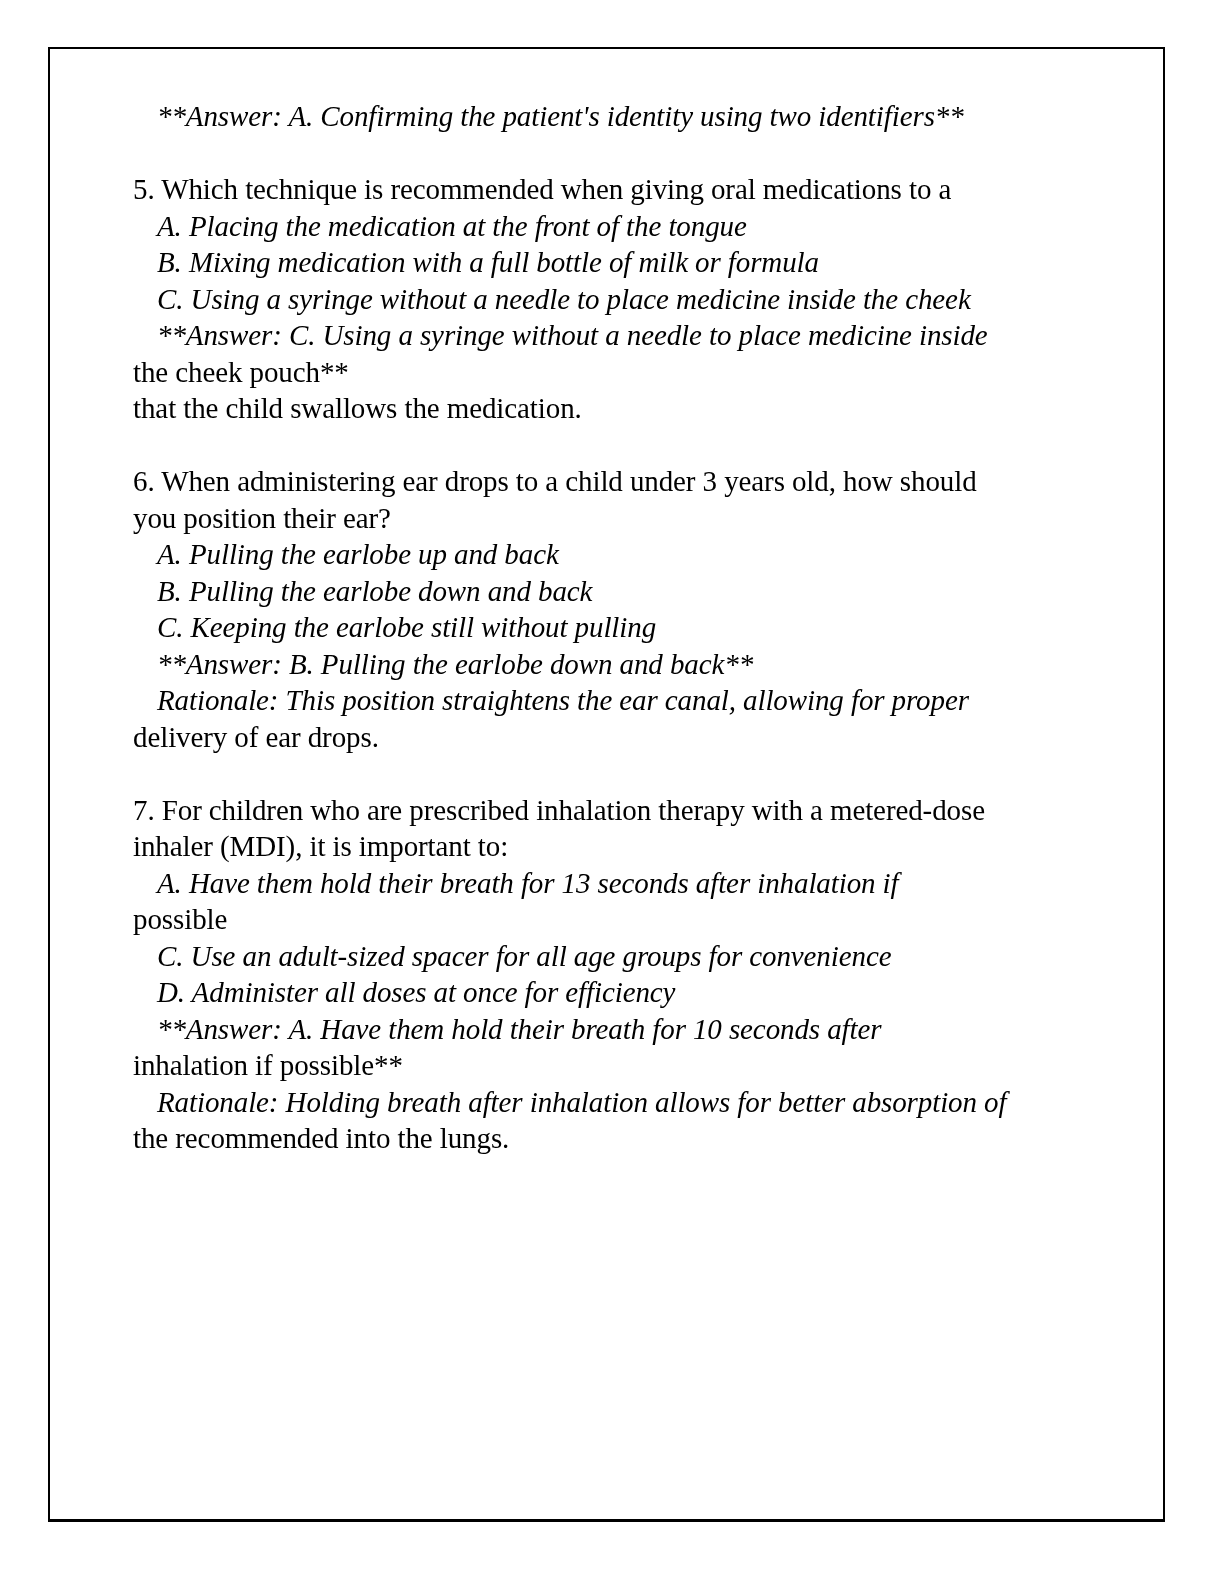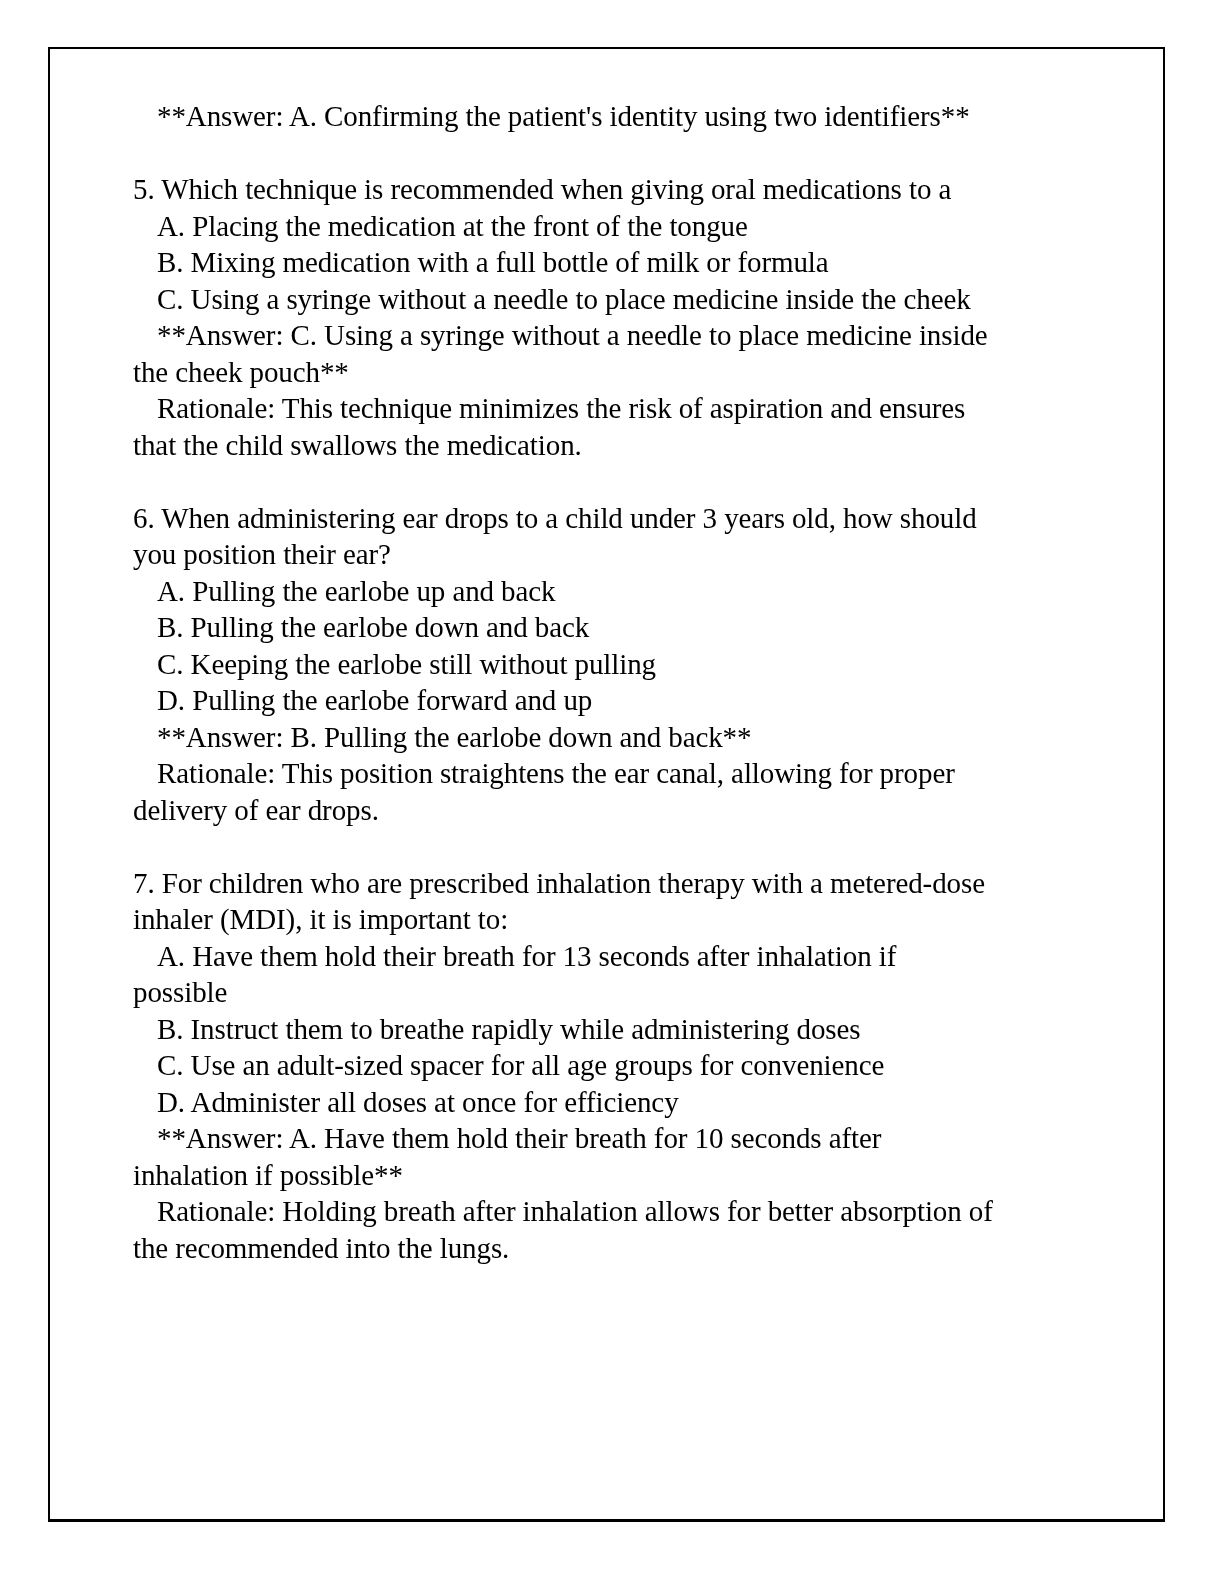--- a/index.html
+++ b/index.html
@@ -16,21 +16,21 @@
       position: absolute;
       left: 133px; top: 98px;
       width: 960px;
       font-family: "Liberation Serif", "DejaVu Serif", serif;
       font-size: 29px;
       line-height: 36.5px;
       color: #000000;
       letter-spacing: -0.1px;
     }
     .line { white-space: pre; display: block; height: 36.5px; }
-    .indent { padding-left: 24px; }
+    .indent { padding-left: 24px; font-style: italic; }
     .gap { height: 36.5px; }
   </style>
 </head>
 <body>
 
 <div class="page-frame"></div>
 
 <div class="content">
 
   <div>
@@ -41,46 +41,43 @@
 
   <div class="gap"></div>
 
   <div>
     <span class="line">5. Which technique is recommended when giving oral medications to a</span>
     <span class="line indent">A. Placing the medication at the front of the tongue</span>
     <span class="line indent">B. Mixing medication with a full bottle of milk or formula</span>
     <span class="line indent">C. Using a syringe without a needle to place medicine inside the cheek</span>
     <span class="line indent">**Answer: C. Using a syringe without a needle to place medicine inside</span>
     <span class="line">the cheek pouch**</span>
-    <span class="line indent">Rationale: This technique minimizes the risk of aspiration and ensures</span>
     <span class="line">that the child swallows the medication.</span>
   </div>
 
   <div class="gap"></div>
 
   <div>
     <span class="line">6. When administering ear drops to a child under 3 years old, how should</span>
     <span class="line">you position their ear?</span>
     <span class="line indent">A. Pulling the earlobe up and back</span>
     <span class="line indent">B. Pulling the earlobe down and back</span>
     <span class="line indent">C. Keeping the earlobe still without pulling</span>
-    <span class="line indent">D. Pulling the earlobe forward and up</span>
     <span class="line indent">**Answer: B. Pulling the earlobe down and back**</span>
     <span class="line indent">Rationale: This position straightens the ear canal, allowing for proper</span>
     <span class="line">delivery of ear drops.</span>
   </div>
 
   <div class="gap"></div>
 
   <div>
     <span class="line">7. For children who are prescribed inhalation therapy with a metered-dose</span>
     <span class="line">inhaler (MDI), it is important to:</span>
     <span class="line indent">A. Have them hold their breath for 13 seconds after inhalation if</span>
     <span class="line">possible</span>
-    <span class="line indent">B. Instruct them to breathe rapidly while administering doses</span>
     <span class="line indent">C. Use an adult-sized spacer for all age groups for convenience</span>
     <span class="line indent">D. Administer all doses at once for efficiency</span>
     <span class="line indent">**Answer: A. Have them hold their breath for 10 seconds after</span>
     <span class="line">inhalation if possible**</span>
     <span class="line indent">Rationale: Holding breath after inhalation allows for better absorption of</span>
     <span class="line">the recommended into the lungs.</span>
   </div>
 
 </div>
 

